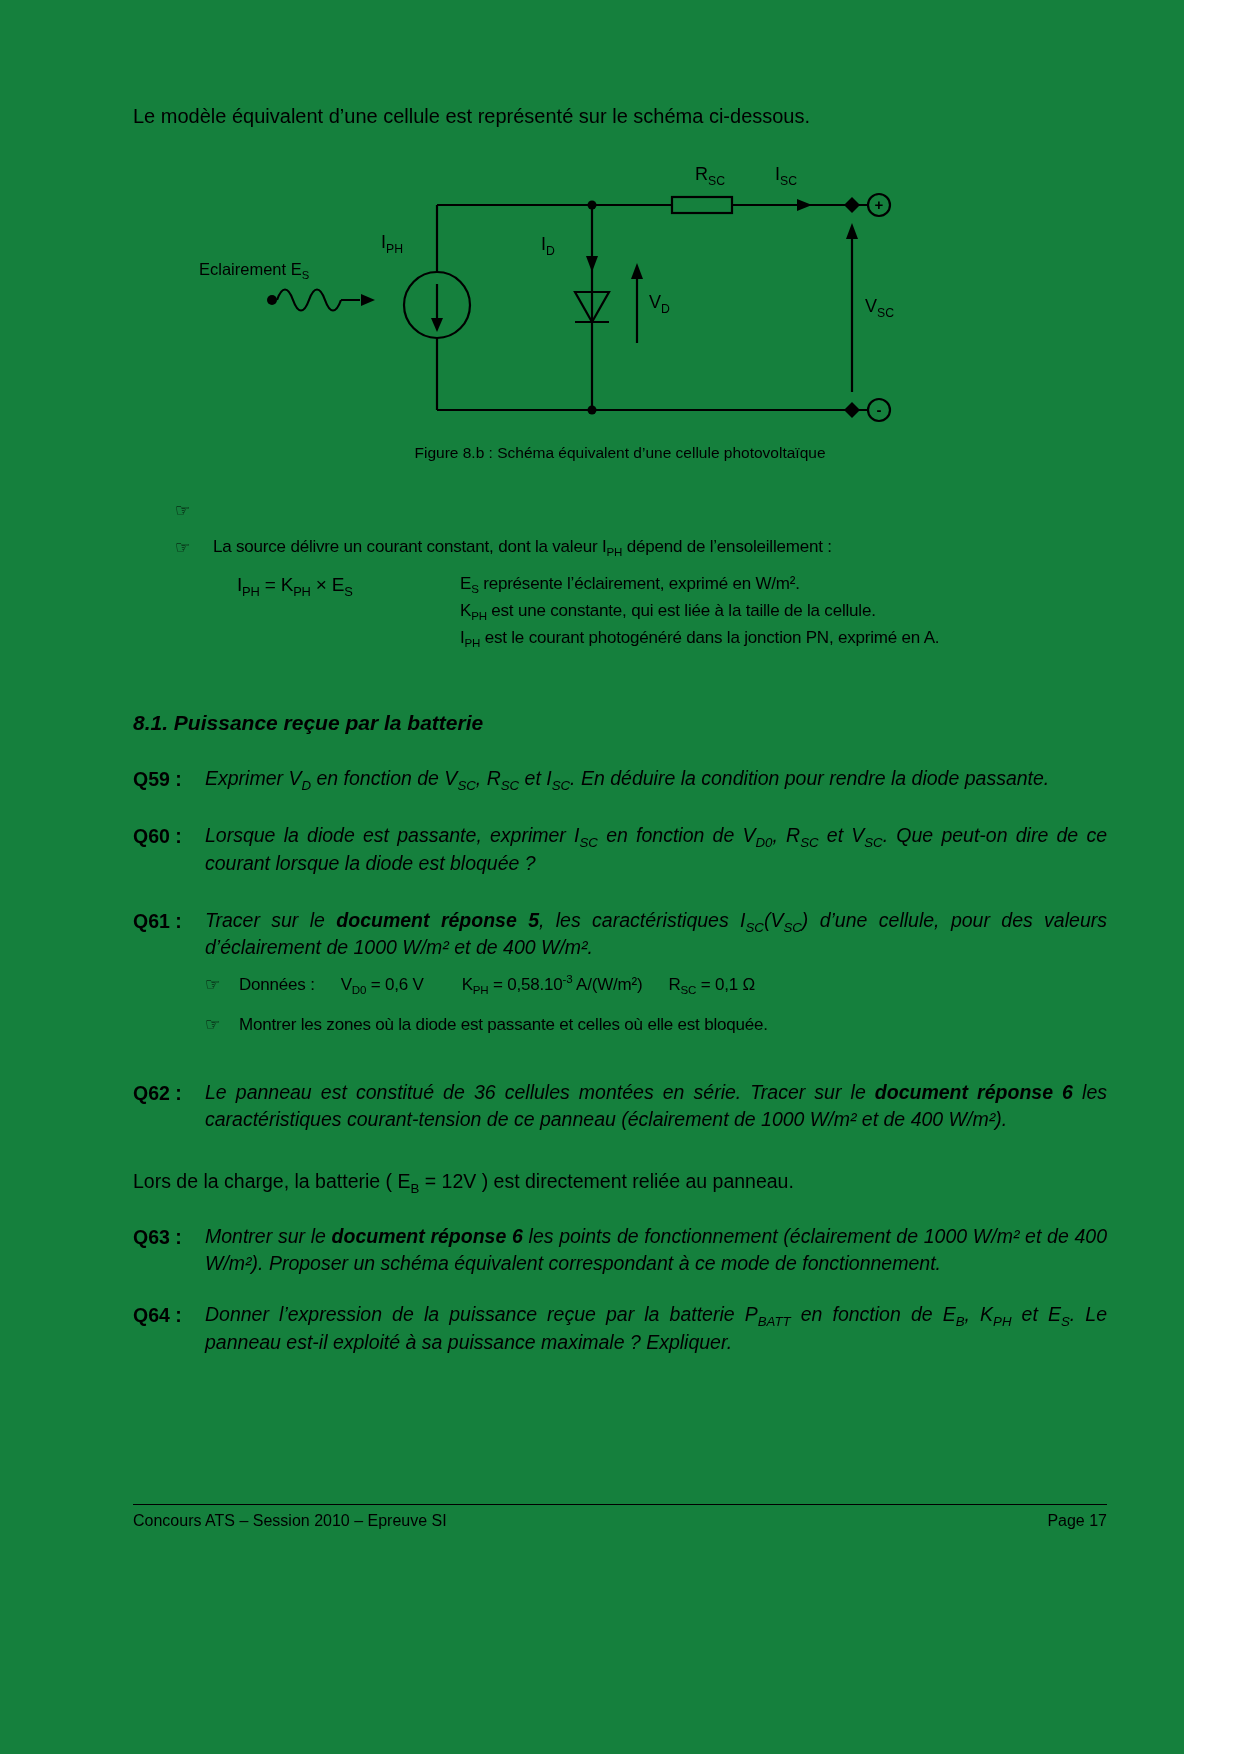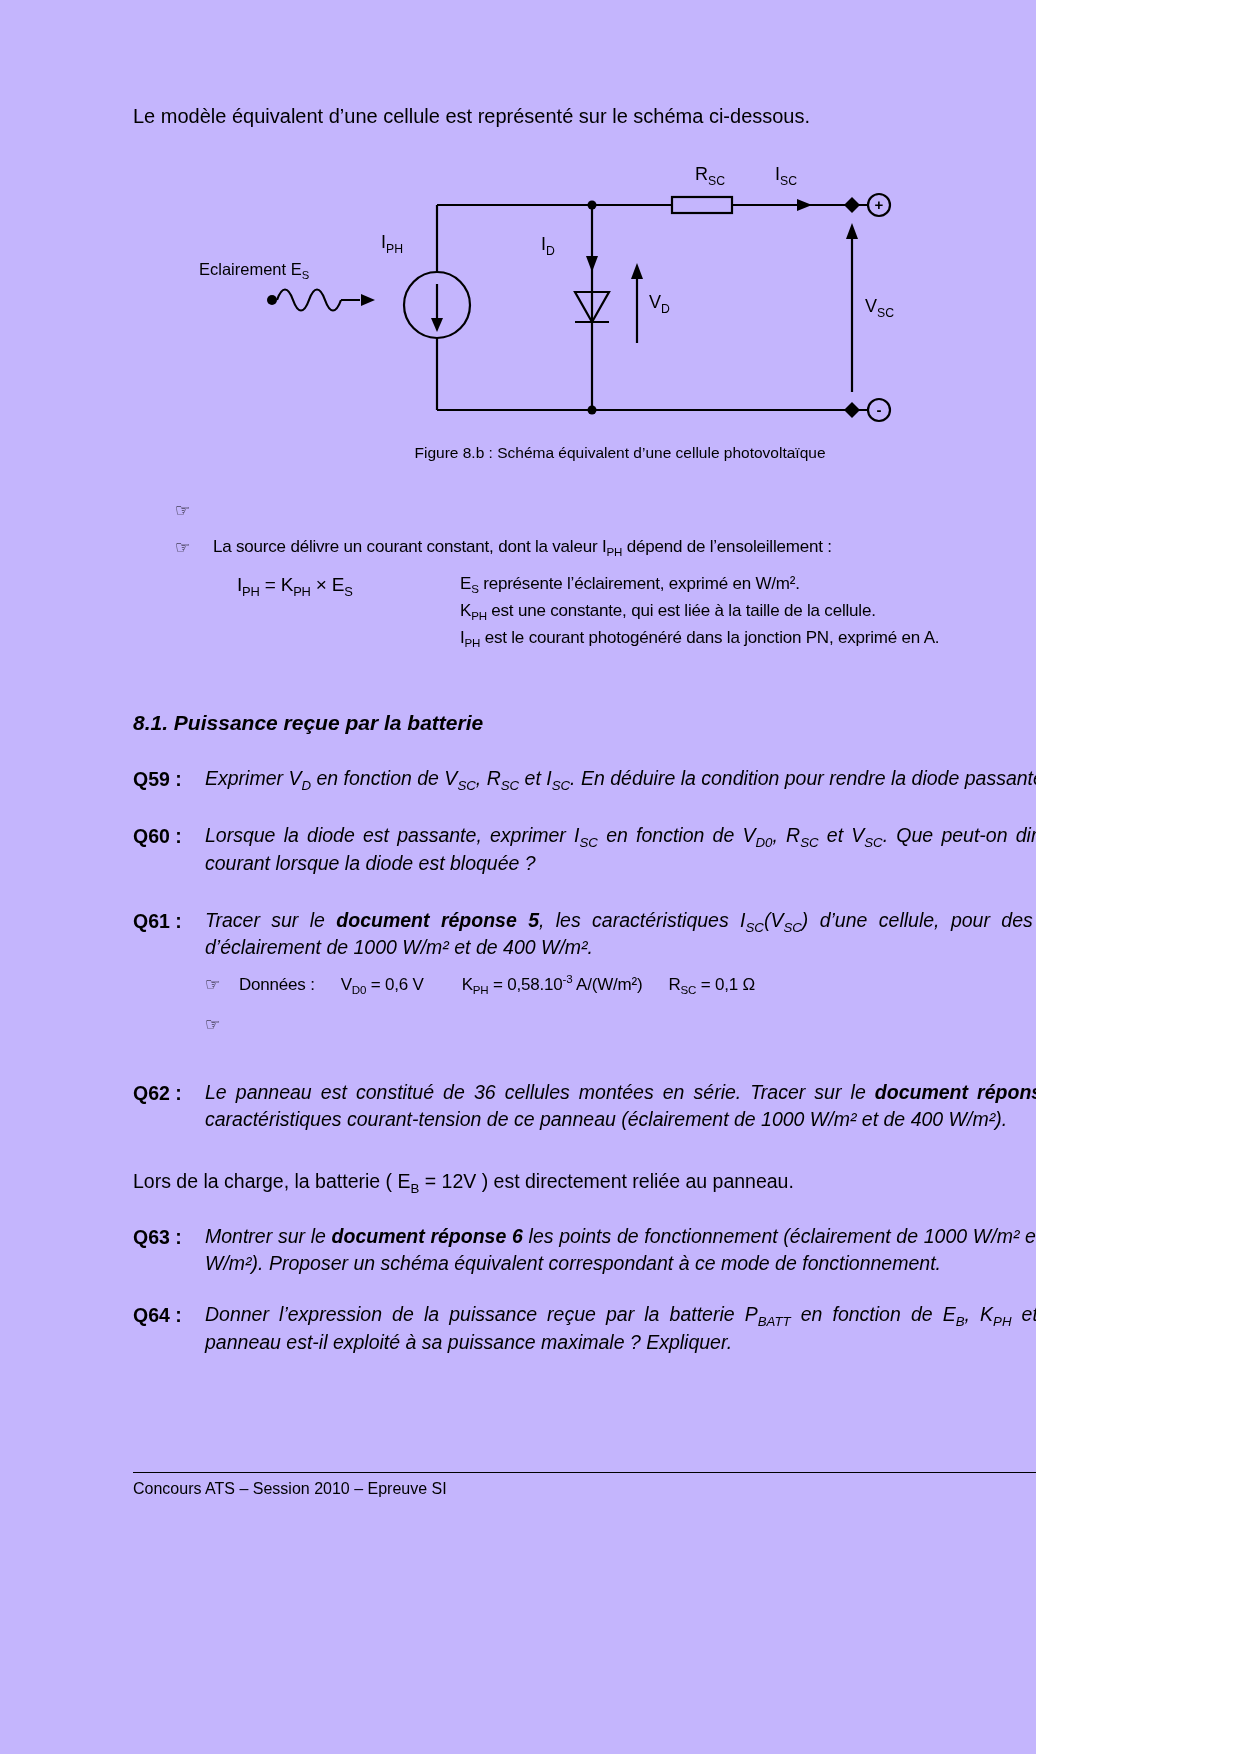--- a/index.html
+++ b/index.html
@@ -1,18 +1,18 @@
 <!DOCTYPE html>
 <html><head>
 <meta charset="utf-8">
 <style>
   * { margin:0; padding:0; box-sizing:border-box; }
   html,body { background:#ffffff; }
   .page {
-    position:relative; width:1036px; height:1754px; background:#c4b5fd;
+    position:relative; width:1184px; height:1754px; background:#15803d;
     font-family:"Liberation Sans", sans-serif; color:#000; overflow:hidden;
   }
   .content { position:absolute; left:133px; top:105px; width:974px; }
   .intro { font-size:20px; }
 
   
   .circuit-wrap { position:relative; width:740px; height:272px; margin:32px 0 0 64px; }
   .circuit-wrap svg { position:absolute; left:0; top:0; }
   .clabel { position:absolute; font-size:18px; white-space:nowrap; }
   .clabel.small { font-size:16.5px; }
@@ -41,21 +41,21 @@
   .donnees { display:flex; margin-top:12px; align-items:baseline; }
   .donnees .bullet { width:34px; flex:none; }
   .donnees .dlabel { margin-right:26px; }
   .donnees .dv1 { margin-right:38px; }
   .donnees .dv2 { margin-right:26px; }
   .subnote { display:flex; margin-top:16px; }
   .subnote .bullet { width:34px; flex:none; }
 
   .plain-par { margin-top:36px; font-size:19.5px; }
 
-  .footer { position:absolute; left:133px; width:974px; top:1472px;
+  .footer { position:absolute; left:133px; width:974px; top:1504px;
             border-top:1.5px solid #000; padding-top:7px;
             display:flex; justify-content:space-between; font-size:16px; }
 </style>
 </head>
 <body>
 
 <div class="page">
   <div class="content">
 
     <p class="intro">Le modèle équivalent d’une cellule est représenté sur le schéma ci-dessous.</p>
@@ -142,20 +142,21 @@
       <span>Tracer sur le <b>document réponse 5</b>, les caractéristiques I<sub>SC</sub>(V<sub>SC</sub>) d’une cellule, pour des valeurs d’éclairement de 1000 W/m² et de 400 W/m².</span>
       <div class="donnees q61-extra">
         <span class="bullet">☞</span>
         <span class="dlabel">Données :</span>
         <span class="dv1">V<sub>D0</sub> = 0,6 V</span>
         <span class="dv2">K<sub>PH</sub> = 0,58.10<sup>-3</sup> A/(W/m²)</span>
         <span>R<sub>SC</sub> = 0,1 Ω</span>
       </div>
       <div class="subnote q61-extra">
         <span class="bullet">☞</span>
+        <span>Montrer les zones où la diode est passante et celles où elle est bloquée.</span>
       </div>
     </div>
 
     <div class="question" style="margin-top:42px;">
       <span class="qlabel">Q62 :</span>
       <span>Le panneau est constitué de 36 cellules montées en série. Tracer sur le <b>document réponse 6</b> les caractéristiques courant-tension de ce panneau (éclairement de 1000 W/m² et de 400 W/m²).</span>
     </div>
 
     <p class="plain-par">Lors de la charge, la batterie ( E<sub>B</sub> = 12V ) est directement reliée au panneau.</p>
 

